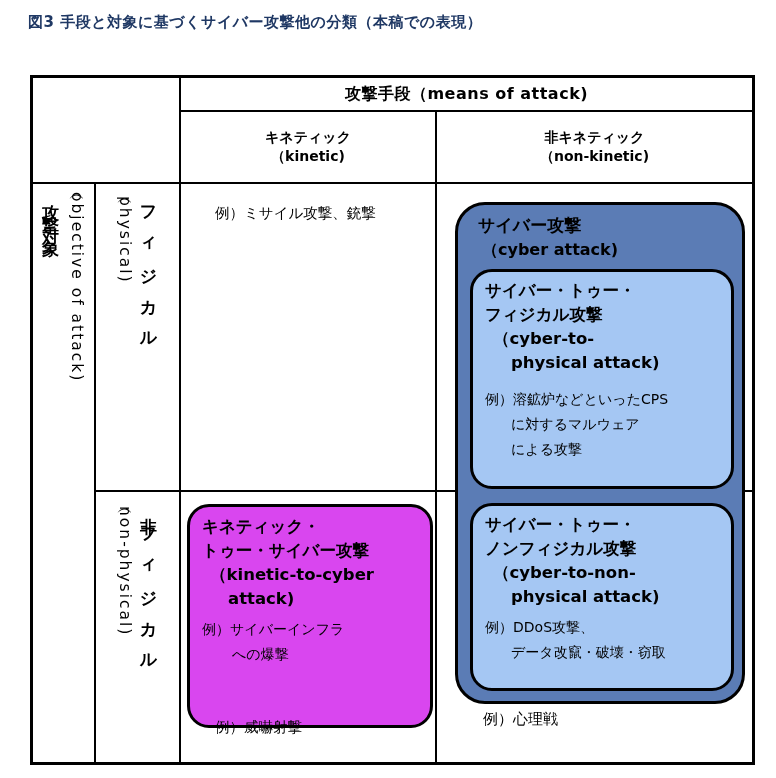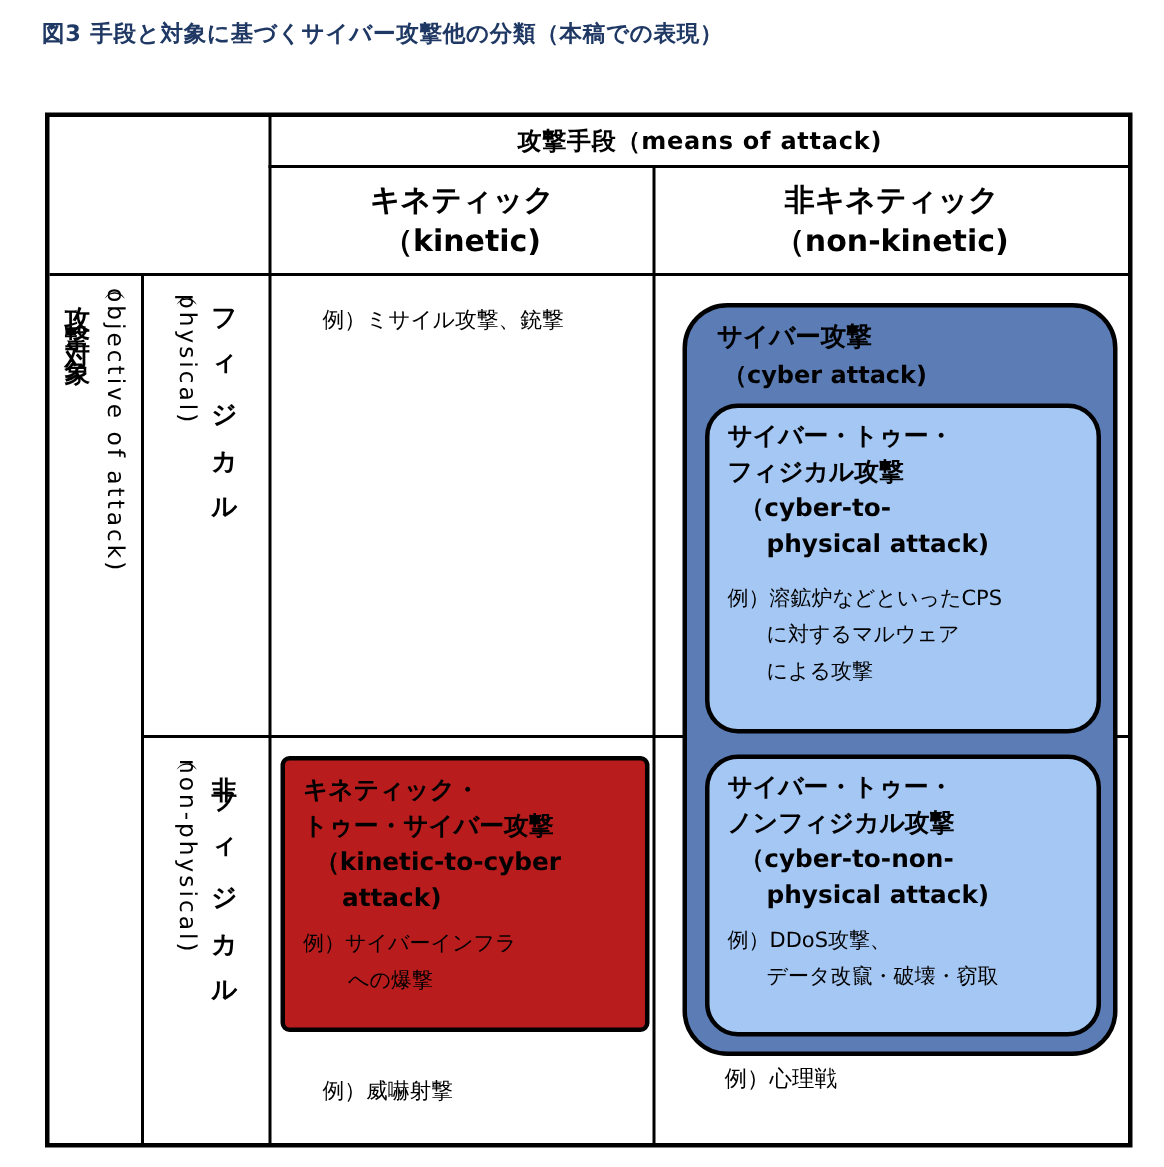--- a/index.html
+++ b/index.html
@@ -15,21 +15,21 @@
   }
   .tbl{
     position:absolute; left:30px; top:75px; width:725px; height:690px;
     border:3px solid var(--border,#000);
   }
   .gline{ position:absolute; background:var(--border,#000); z-index:1; }
   .cell{ position:absolute; z-index:2; }
   .center{ display:flex; align-items:center; justify-content:center; text-align:center; }
   .colflex{ flex-direction:column; line-height:1.35; }
   .hdr-main{ font-size:16px; font-weight:700; letter-spacing:0.5px; }
-  .hdr-sub{ font-size:20px; font-weight:600; }
+  .hdr-sub{ font-size:14px; font-weight:600; }
   
   .vcell{ display:flex; justify-content:center; gap:3px; }
   .vtext{ writing-mode:vertical-rl; text-orientation:mixed; }
   .vcjk{ font-size:17px; font-weight:600; letter-spacing:12px; }
   .ven{ font-size:15.5px; font-weight:500; letter-spacing:2px; }
   
   .exline{ position:absolute; font-size:14.5px; font-weight:500; z-index:3;margin-left:20px; }
   
   .cyberbox{
     position:absolute; left:422px; top:124px; width:290px; height:502px;
@@ -40,28 +40,28 @@
   .cyberbox-title .en{ padding-left:4px; font-size:16px; }
   .innerbox{
     position:absolute; left:12px; width:264px;
     background:var(--inner-box-fill,#a5c7f3);
     border:3px solid var(--border,#000); border-radius:22px;
     padding:7px 6px 0 12px;
   }
   .innerbox.b1{ top:64px; height:220px; }
   .innerbox.b2{ top:298px; height:188px; }
   .whitebox{
-    position:absolute; left:154px; top:426px; width:246px; height:184px;
-    background:#b91c1c; border:3px solid var(--border,#000); border-radius:6px;
+    position:absolute; left:154px; top:426px; width:246px; height:224px;
+    background:#d946ef; border:3px solid var(--border,#000); border-radius:22px;
     padding:8px 6px 0 12px; z-index:2;
   }
   .t-line{ font-size:16.5px; font-weight:700; line-height:1.45; white-space:nowrap; }
   .ind-a{ padding-left:8px; }
   .ind-b{ padding-left:26px; }
-  .ind-c{ padding-left:26px;font-family:Liberation Mono, monospace; }
+  .ind-c{ padding-left:26px; }
   .ind-d{ padding-left:30px; }
   .ex-block{ margin-top:12px; }
   .ex-block.tight{ margin-top:6px; }
   .e-line{ font-size:14px; font-weight:500; line-height:1.8; white-space:nowrap; }
 </style>
 </head>
 <body>
 
 <div>
 

